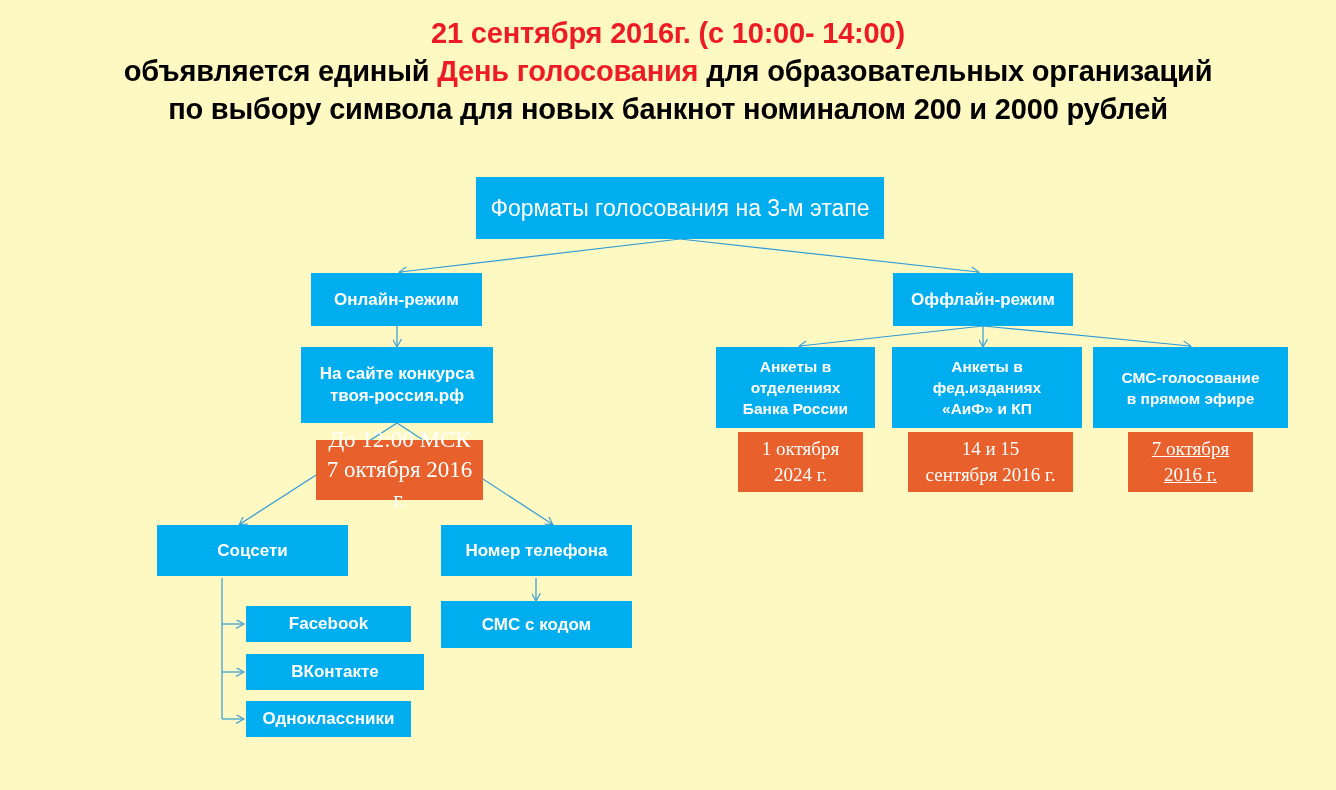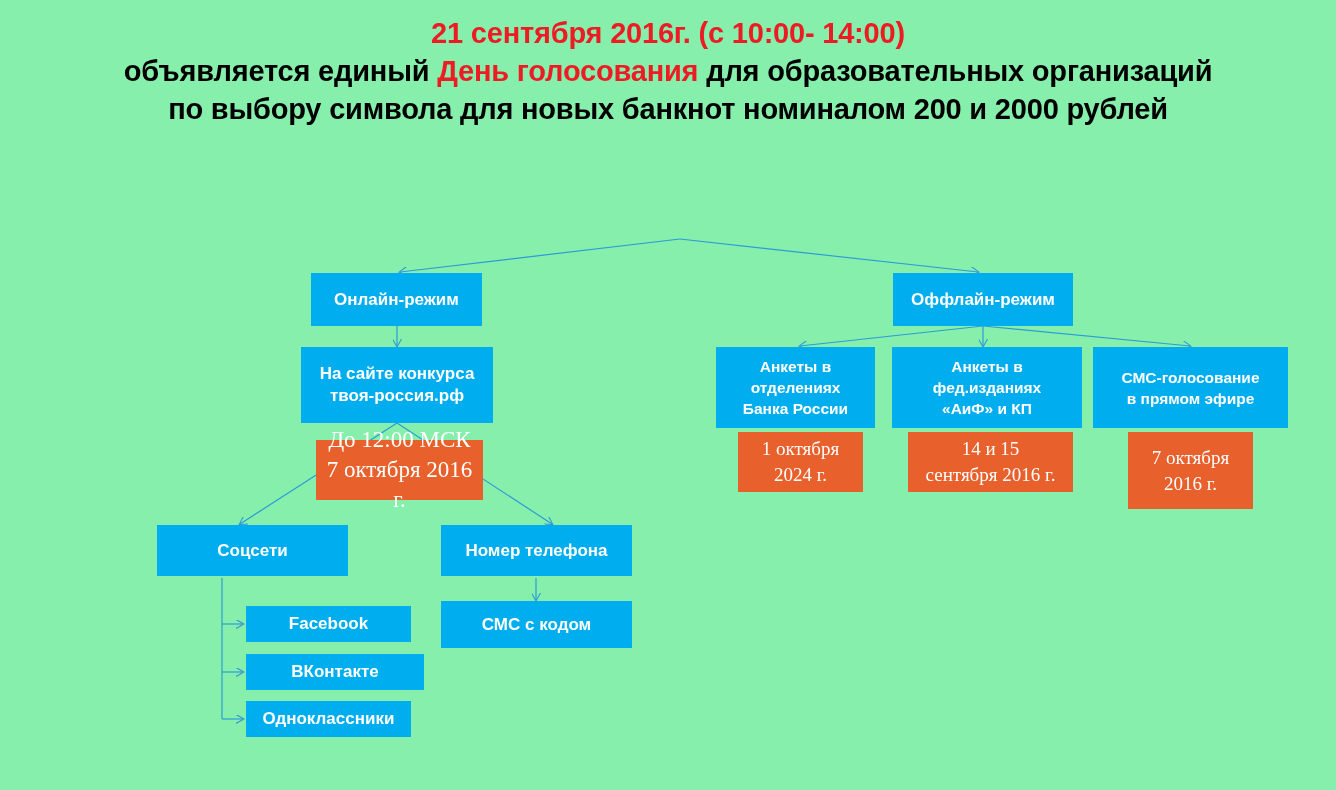--- a/index.html
+++ b/index.html
@@ -8,21 +8,21 @@
     padding: 0;
     background: #ffffff;
   }
   body {
     font-family: "Liberation Sans", "DejaVu Sans", sans-serif;
   }
   #stage {
     position: relative;
     width: 1336px;
     height: 790px;
-    background: #86efac;
+    background: #fef9c3;
     overflow: hidden;
   }
 
   
   #title-block {
     position: absolute;
     left: 0;
     top: 14px;
     width: 1336px;
     text-align: center;
@@ -124,20 +124,23 @@
       <path d="M222,719 L243,719"></path>
 
       <path d="M536,578 L536,600"></path>
 
       <path d="M983,326 L800,346"></path>
       <path d="M983,326 L983,346"></path>
       <path d="M983,326 L1190,346"></path>
     </g>
   </svg>
 
+  <div class="node blue root-node" style="left:476px; top:177px; width:408px; height:62px;">
+    <span class="txt">Форматы голосования на 3-м этапе</span>
+  </div>
 
   <div class="node blue bold-node" style="left:311px; top:273px; width:171px; height:53px;">
     <span class="txt">Онлайн-режим</span>
   </div>
 
   <div class="node blue bold-node" style="left:301px; top:347px; width:192px; height:76px;">
     <span class="txt">На сайте конкурса
 твоя-россия.рф</span>
   </div>
 
@@ -194,18 +197,18 @@
   <div class="node orange date-node" style="left:908px; top:432px; width:165px; height:60px;">
     <span class="txt">14 и 15
 сентября 2016 г.</span>
   </div>
 
   <div class="node blue bold-node small" style="left:1093px; top:347px; width:195px; height:81px;">
     <span class="txt">СМС-голосование
 в прямом эфире</span>
   </div>
 
-  <div class="node orange date-node" style="left:1128px; top:432px; width:125px; height:77px;">
+  <div class="node orange date-node" style="left:1128px; top:432px; width:125px; height:60px;text-decoration:underline;">
     <span class="txt">7 октября
 2016 г.</span>
   </div>
 
 </div>
 
 </body></html>

